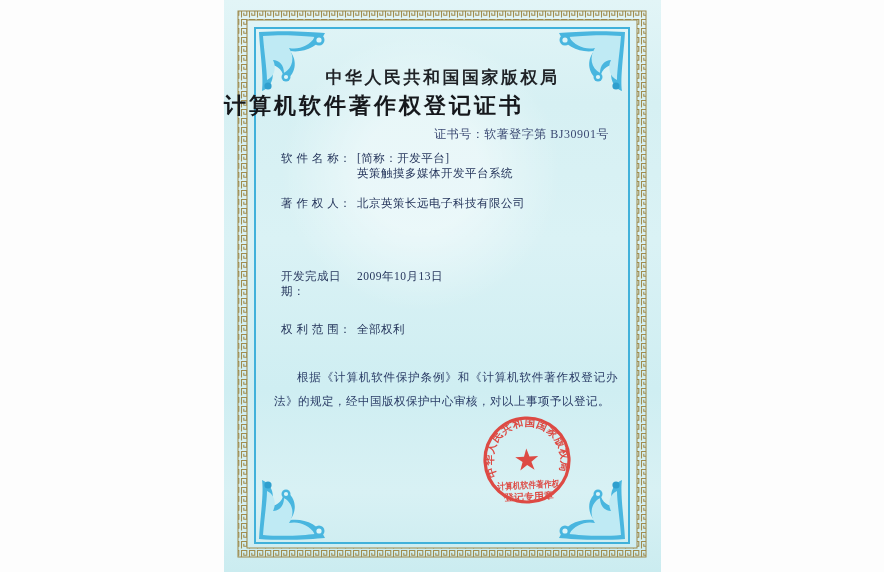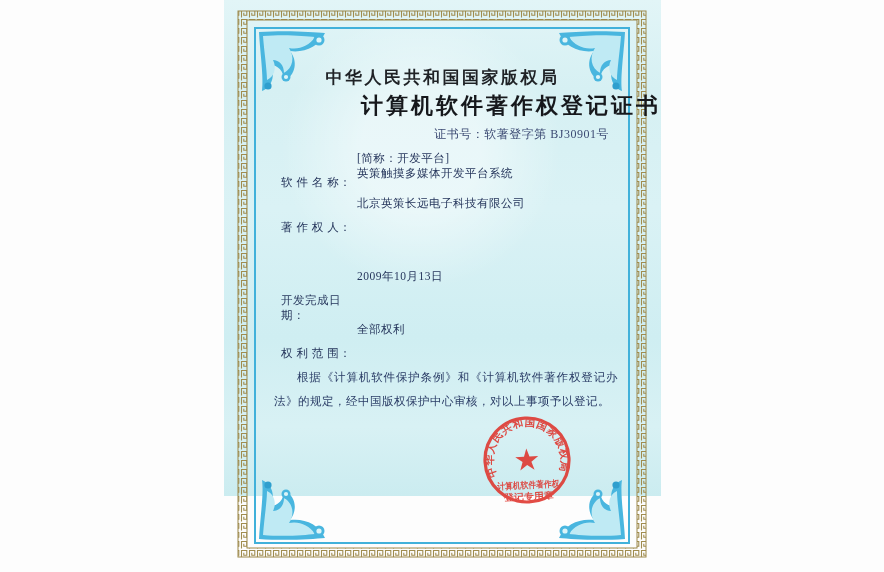--- a/index.html
+++ b/index.html
@@ -3,42 +3,42 @@
 <meta charset="utf-8">
 <style>
   * { margin:0; padding:0; box-sizing:border-box; }
   html,body { background:#ffffff; }
   .stage {
     position:relative; width:884px; height:572px; margin:0 auto;
     background:#fdfdfd; overflow:hidden;
     font-family:"Liberation Serif","DejaVu Serif",serif;
   }
   .paper {
-    position:absolute; left:224px; top:0; width:437px; height:496px;
+    position:absolute; left:224px; top:0; width:437px; height:572px;
     background:
       radial-gradient(circle at 45% 30%, rgba(255,255,255,0.45) 0 60px, rgba(255,255,255,0) 140px),
       linear-gradient(180deg, #e2f5f7 0%, #d6f0f3 18%, #daf2f5 42%, #cfeef2 68%, #d8f1f4 86%, #cbecf0 100%);
   }
   .frame { position:absolute; left:0; top:0; }
   .authority {
     position:absolute; top:66px; left:0; width:100%;
     text-align:center; font-family:"Liberation Sans","DejaVu Sans",sans-serif;
     font-weight:bold; font-size:17px; letter-spacing:2.5px; color:#1f2226;
   }
   .cert-title {
     position:absolute; top:91px; left:0; width:100%;
-    text-align:right; font-weight:bold; font-size:22px;
+    text-align:left; font-weight:bold; font-size:22px;
     letter-spacing:3px; color:#16181c;
   }
   .cert-no {
     position:absolute; top:126px; right:52px;
     font-size:12px; color:#3c4a73; letter-spacing:0.5px;
   }
   .row { position:absolute; left:57px; font-size:11.5px; color:#26365c; }
-  .row .label { display:inline-block; width:76px; letter-spacing:0.5px; vertical-align:top;margin-top:24px; }
+  .row .label { display:inline-block; width:76px; letter-spacing:0.5px; vertical-align:top; }
   .row .value { display:inline-block; vertical-align:top; letter-spacing:0.5px; }
   .row .vline { display:block; line-height:15px; }
   .legal {
     position:absolute; left:50px; top:366px; width:344px;
     font-size:11.5px; line-height:2.05; letter-spacing:0.5px;
     text-indent:2em; color:#2a3c66; text-align:justify;
   }
   .issue-date {
     position:absolute; left:240px; top:497px;
     font-size:12.5px; font-weight:bold; letter-spacing:1.5px;

